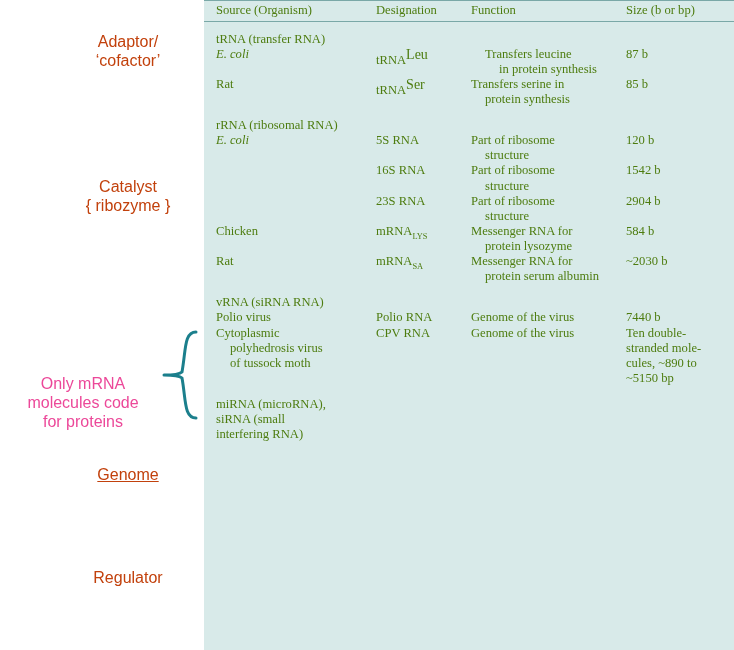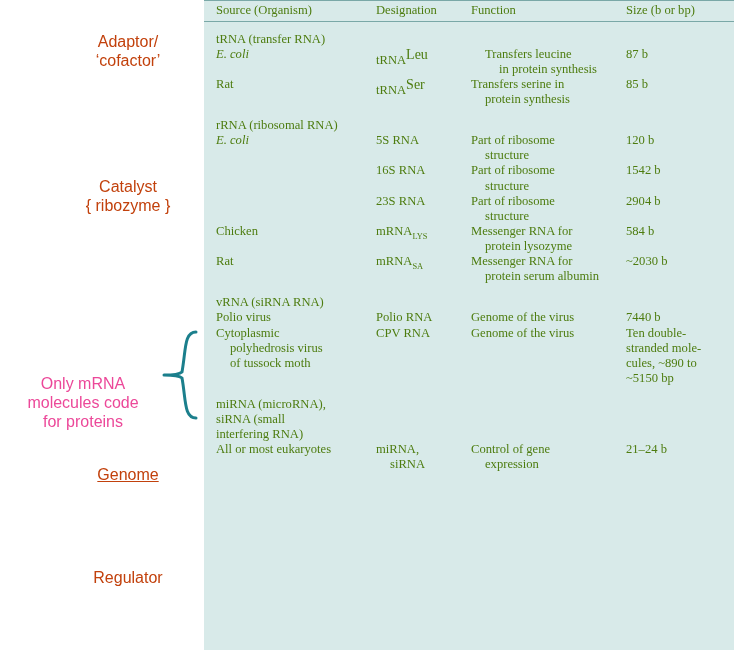--- a/index.html
+++ b/index.html
@@ -209,26 +209,20 @@
           <tr class="tight">
             <td>Cytoplasmic<br><span style="padding-left:14px;display:inline-block"></span>polyhedrosis virus<br><span style="padding-left:14px;display:inline-block"></span>of tussock moth</td>
             <td>CPV RNA</td>
             <td>Genome of the virus</td>
             <td>Ten double-<br>stranded mole-<br>cules, ~890 to<br>~5150 bp</td>
           </tr>
 
           <tr>
             <td class="grp" colspan="4">miRNA (microRNA),<br>siRNA (small<br>interfering RNA)</td>
           </tr>
-          <tr class="rowspace-sm">
-            <td class="indent1">All or most eukaryotes</td>
-            <td>miRNA,<br><span style="padding-left:14px;display:inline-block"></span>siRNA</td>
-            <td>Control of gene<br><span style="padding-left:14px;display:inline-block"></span>expression</td>
-            <td>21–24 b</td>
-          </tr>
         </tbody>
       </table>
     </div>
   </div>
 
   <div class="annot" id="annot-adaptor">
     <span>Adaptor/</span><br>
     <span>‘cofactor’</span>
   </div>
 

